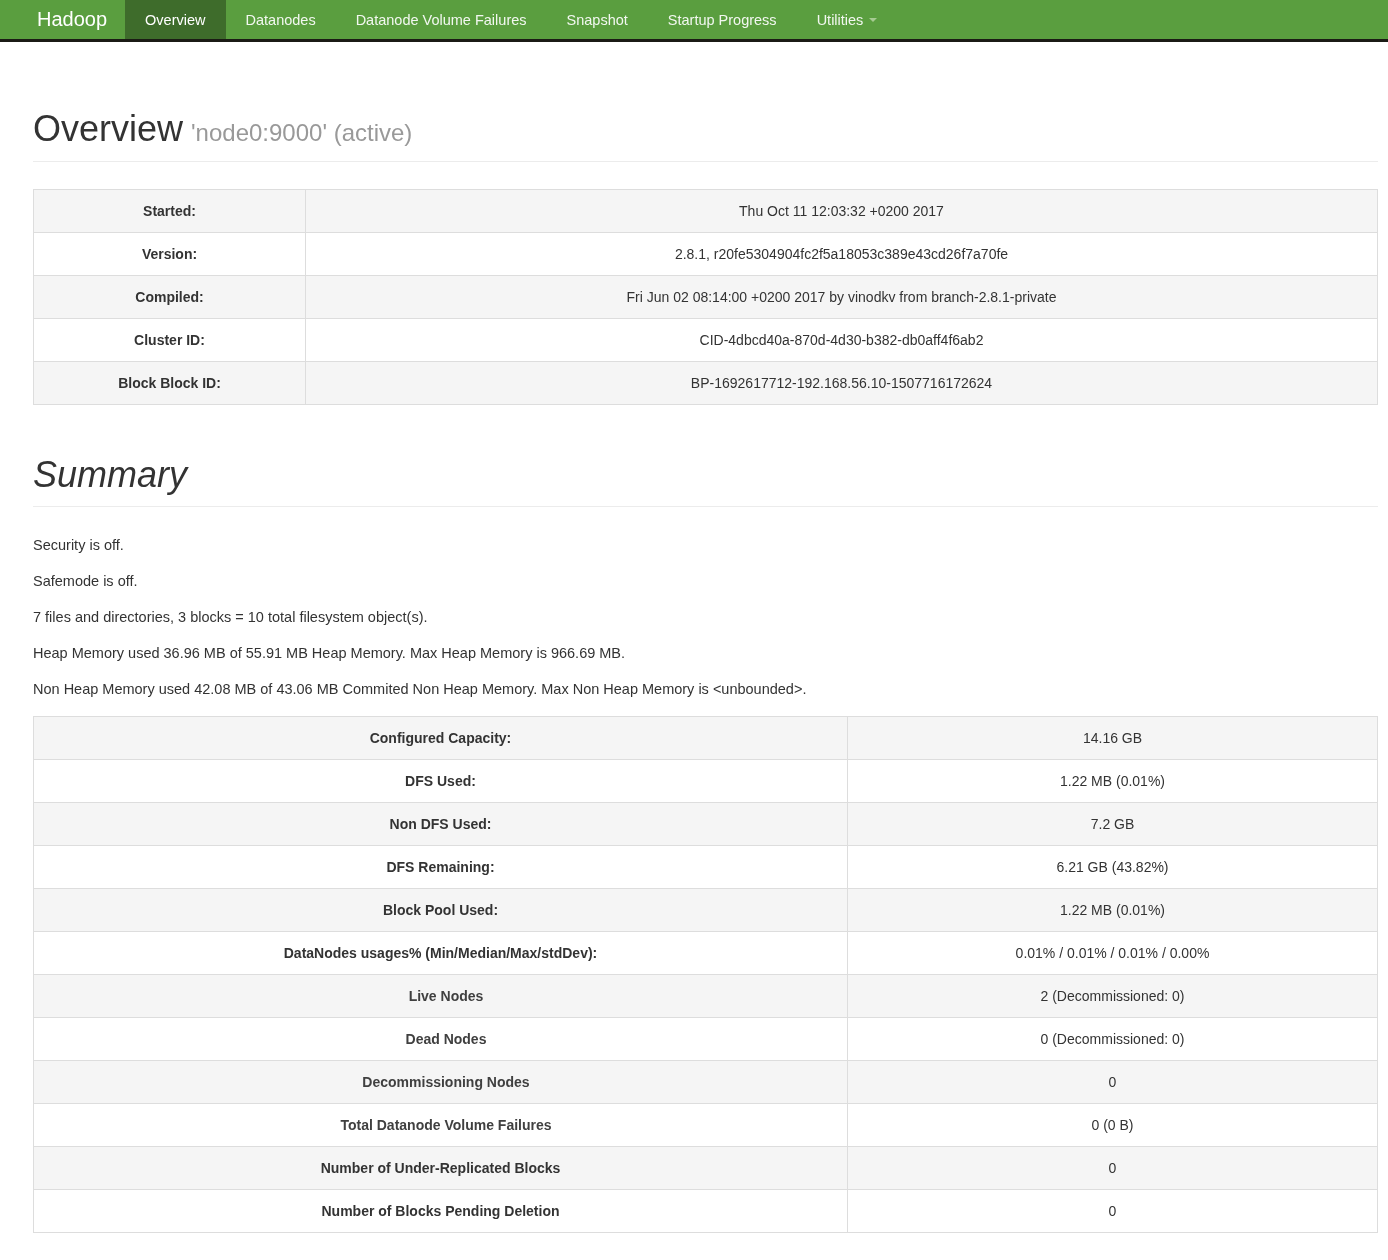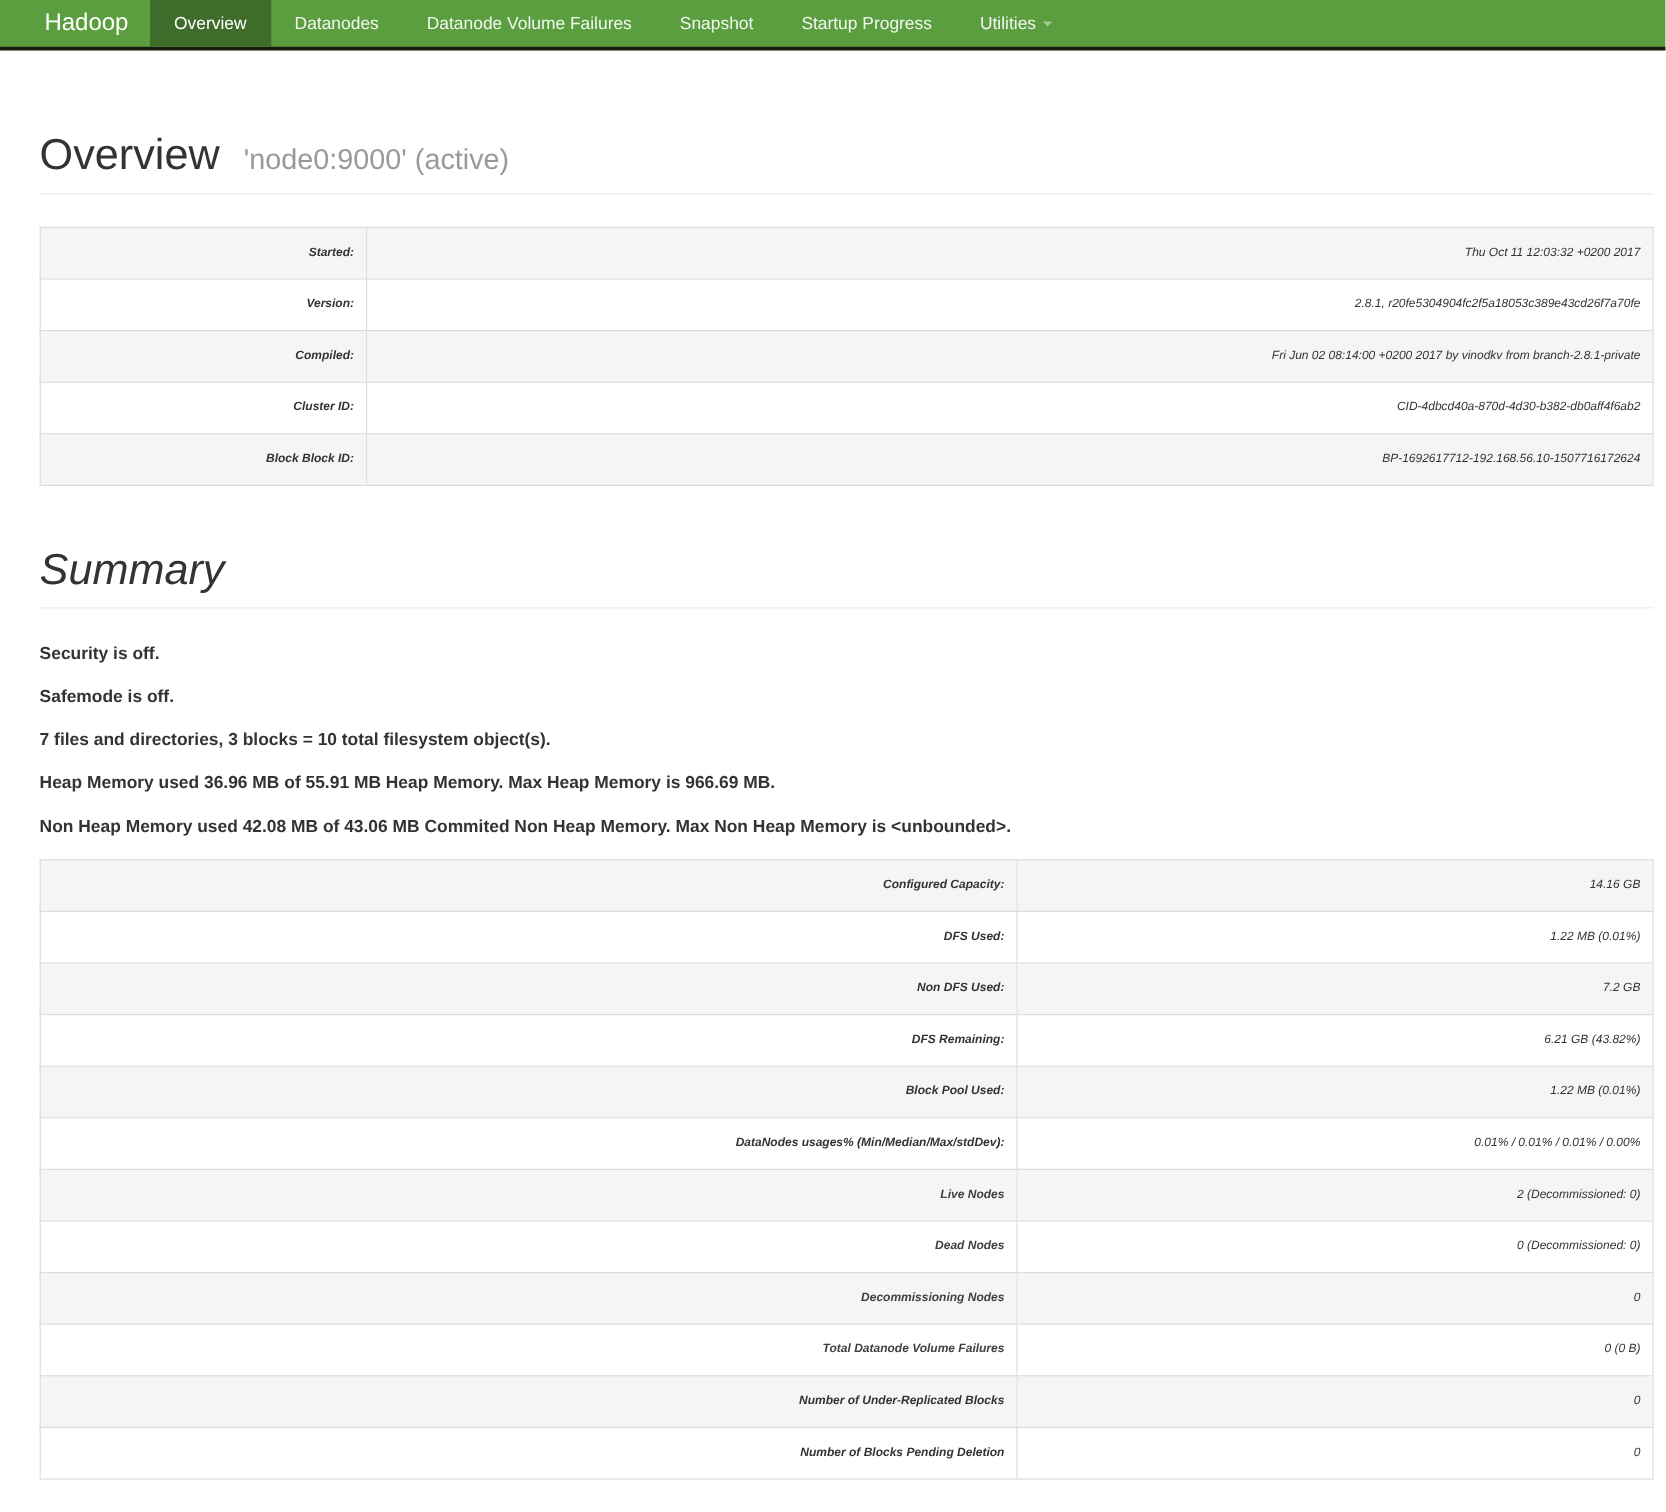--- a/index.html
+++ b/index.html
@@ -69,40 +69,39 @@
   h1 {
     font-size: 36px;
     font-weight: 500;
     color: #333;
     line-height: 1.1;
   }
   h1 .subtitle {
     font-size: 24px;
     font-weight: 400;
     color: #999;
-    margin-left: 20px;
+    margin-left: 8px;
   }
 
   
   table.kv-table {
     width: 100%;
     border-collapse: collapse;
     border: 1px solid #ddd;
     table-layout: fixed;
   }
   table.kv-table th, table.kv-table td {
     border: 1px solid #ddd;
     padding: 11px 10px;
-    font-size: 10px;
-    text-align: right;
+    font-size: 14px;
+    text-align: center;
     vertical-align: middle;
     line-height: 20px;
     overflow: hidden;
     white-space: nowrap;
-    font-style: italic;
   }
   table.kv-table th { font-weight: bold; color: #333; }
   table.kv-table td { font-weight: normal; color: #333; }
   table.kv-table tbody tr:nth-child(odd) { background: #f5f5f5; }
   table.kv-table tbody tr:nth-child(even) { background: #ffffff; }
   #overview-table th { width: 272px; }
   #summary-table  th { width: 814px; }
   a.link {
     color: #404040;
     text-decoration: none;
@@ -111,21 +110,20 @@
     margin-left: 11px;
   }
 
   
   .summary-paragraphs { margin-top: 28px; }
   .summary-paragraphs p {
     font-size: 14.5px;
     line-height: 20px;
     margin-bottom: 16px;
     color: #333;
-    font-weight: bold;
   }
   .summary-paragraphs { margin-bottom: 17px; }
 </style>
 </head>
 <body>
 
 <nav class="navbar">
   <a class="brand">Hadoop</a>
   <ul class="nav-items" id="nav-items">
       <li class="nav-item active">

